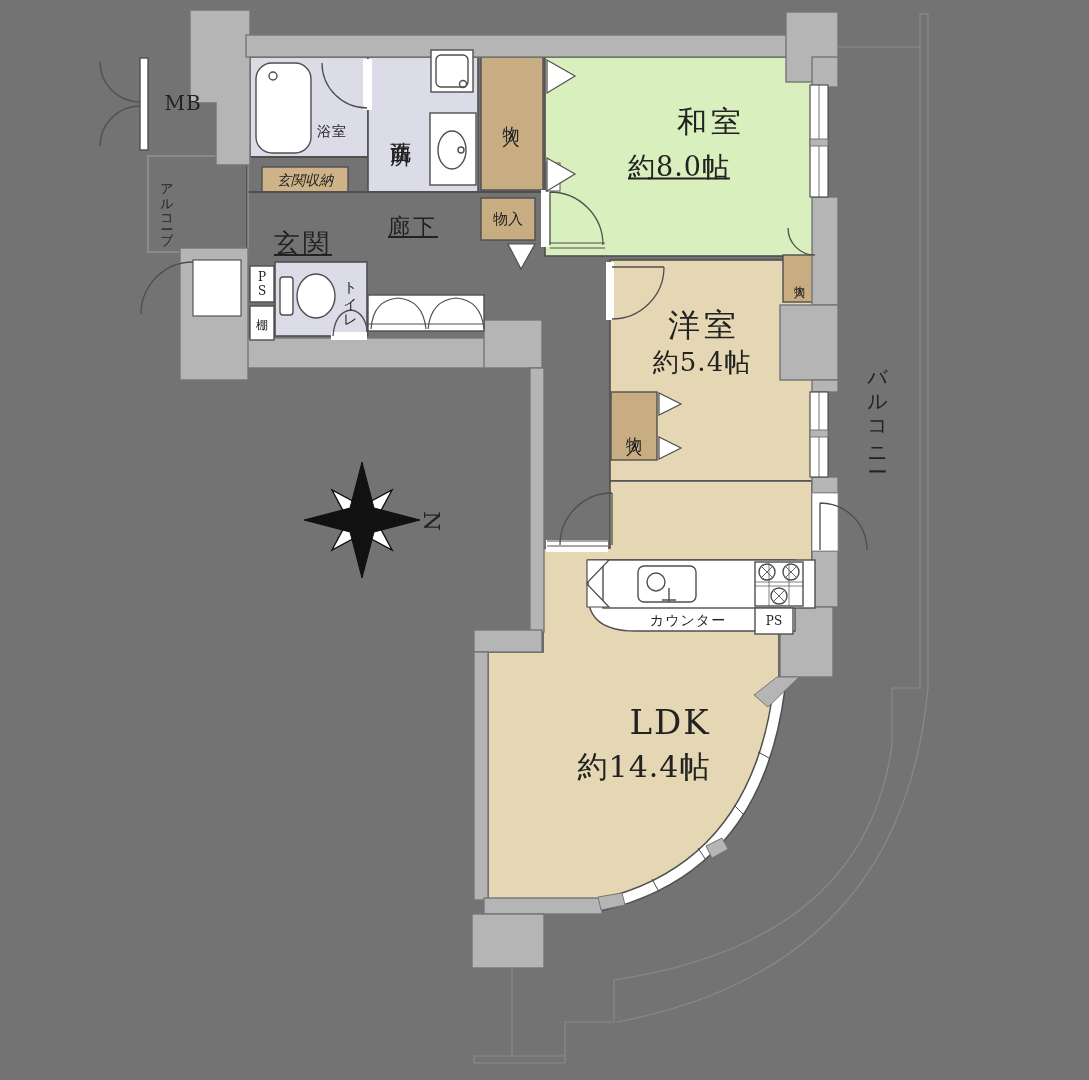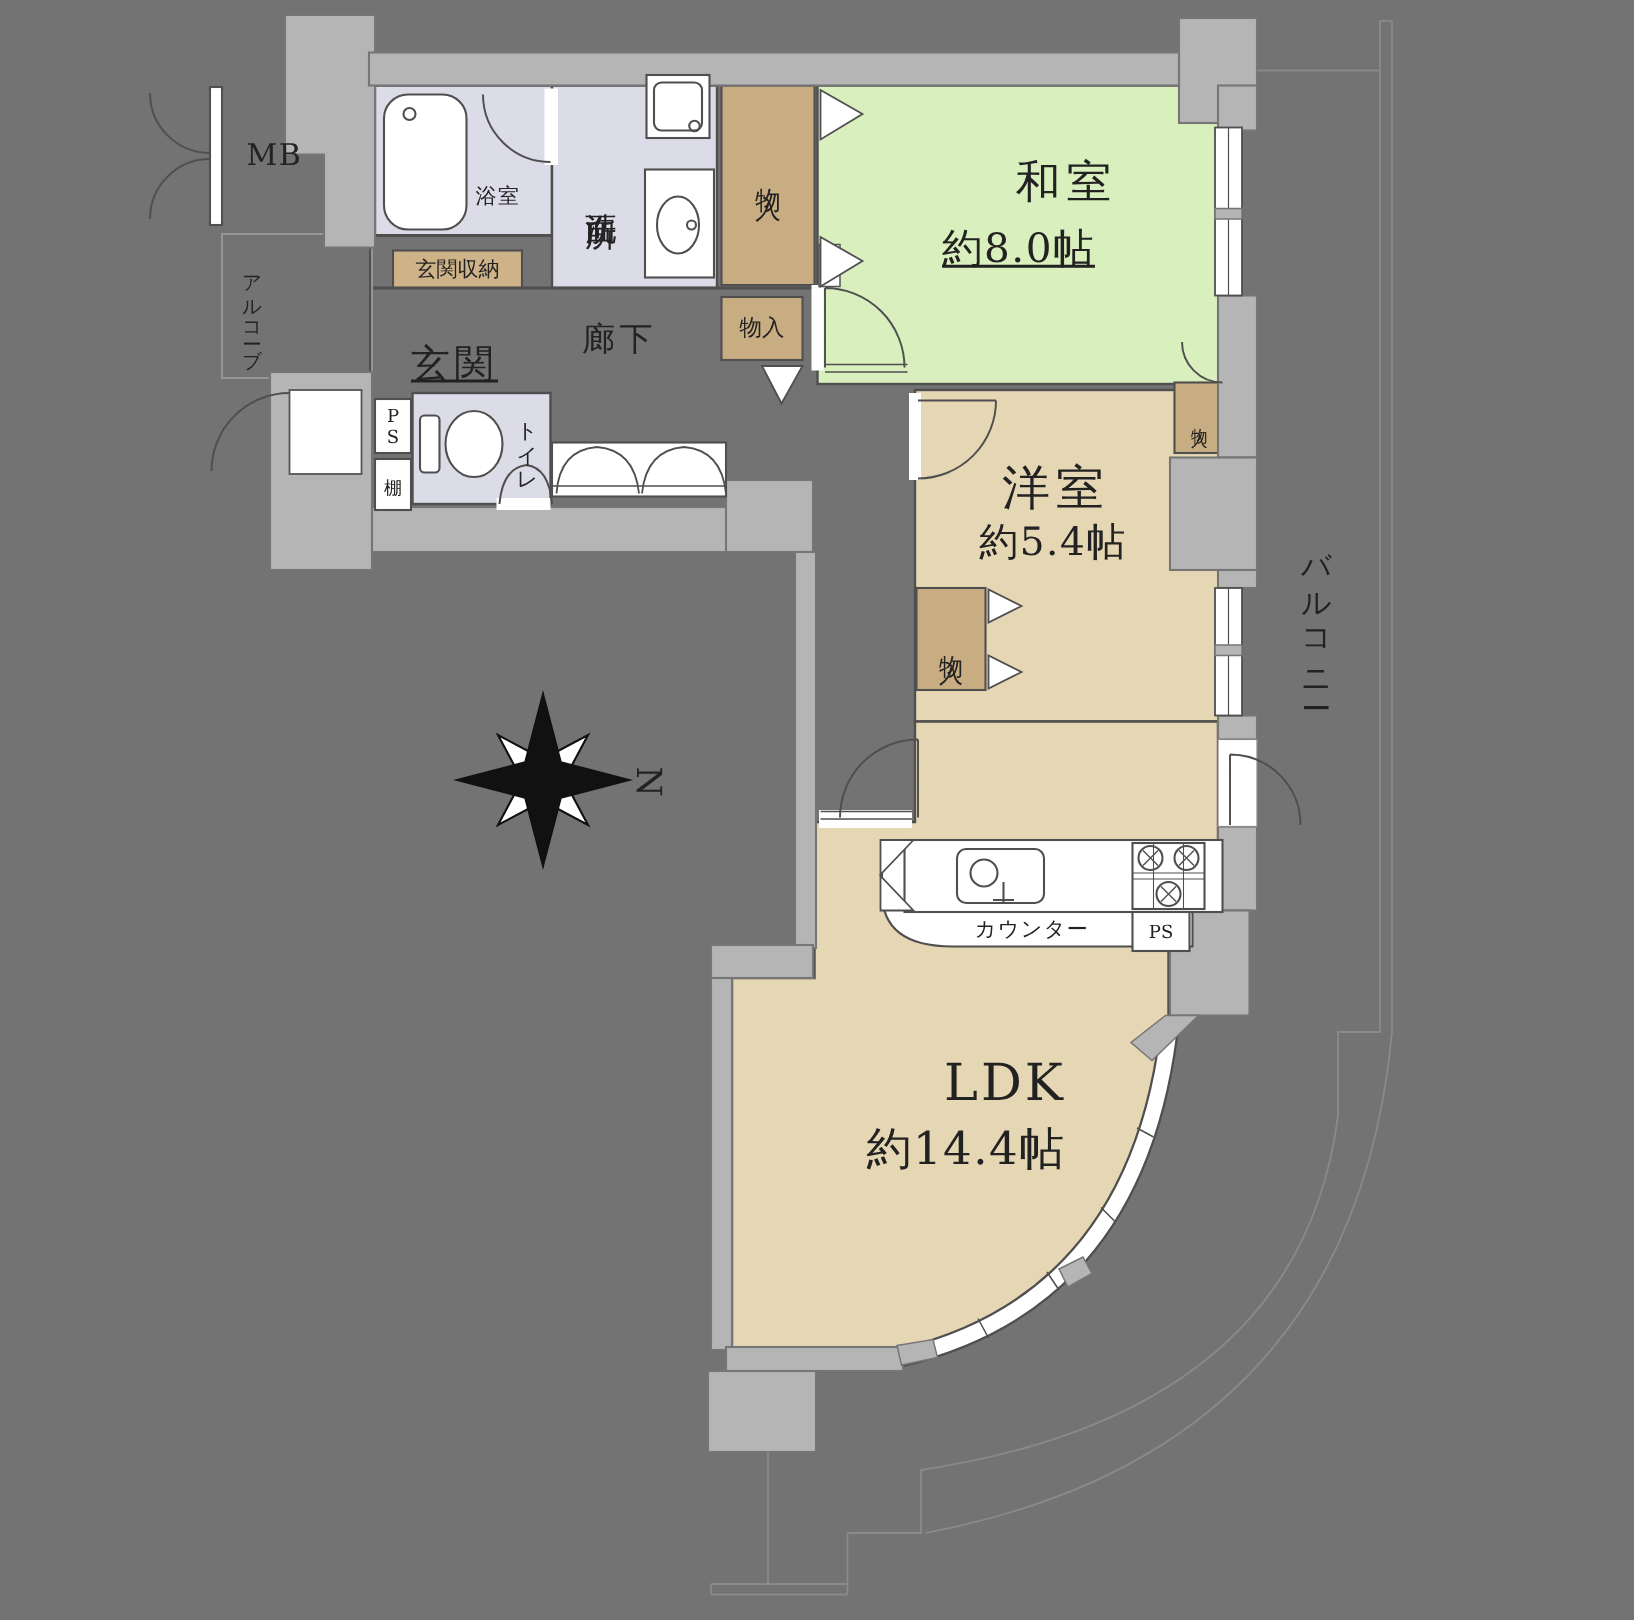--- a/index.html
+++ b/index.html
@@ -192,23 +192,23 @@
     <polygon points="362,462 374,508 420,520 374,532 362,578 350,532 304,520 350,508" fill="#111111" stroke="#111111" stroke-width="1"></polygon>
   </g>
 </svg>
 
 <div class="lbl" style="left:183px;top:103px;font-size:20px;">MB</div>
 <div class="lbl vert" style="left:167px;top:207px;font-size:13px;letter-spacing:1px;">アルコーブ</div>
 <div class="lbl" style="left:332px;top:131px;font-size:14px;">浴室</div>
 <div class="lbl vert" style="left:400px;top:128px;font-size:21px;letter-spacing:2px;">洗面所</div>
 <div class="lbl vert" style="left:511px;top:116px;font-size:17px;letter-spacing:4px;">物入</div>
 <div class="lbl" style="left:508px;top:219px;font-size:15px;letter-spacing:0;">物入</div>
-<div class="lbl" style="left:305px;top:180px;font-size:14px;letter-spacing:0;">玄関収納</div>
+<div class="lbl" style="left:305px;top:180px;font-size:14px;letter-spacing:0;font-style:italic;">玄関収納</div>
 <div class="lbl" style="left:303px;top:243px;font-size:26px;letter-spacing:3px;text-decoration:underline;">玄関</div>
-<div class="lbl" style="left:413px;top:227px;font-size:22px;letter-spacing:3px;">廊下</div>
+<div class="lbl" style="left:413px;top:227px;font-size:22px;letter-spacing:3px;text-decoration:underline;">廊下</div>
 <div class="lbl vert upright" style="left:262px;top:284px;font-size:12px;letter-spacing:0;">PS</div>
 <div class="lbl" style="left:262px;top:325px;font-size:12px;letter-spacing:0;">棚</div>
 <div class="lbl vert" style="left:351px;top:296px;font-size:14px;letter-spacing:1px;">トイレ</div>
 <div class="lbl" style="left:679px;top:122px;font-size:30px;letter-spacing:4px;margin-left:32px;">和室</div>
 <div class="lbl" style="left:679px;top:166px;font-size:27px;letter-spacing:1px;text-decoration:underline;">約8.0帖</div>
 <div class="lbl vert" style="left:799px;top:278px;font-size:11px;letter-spacing:1px;">物入</div>
 <div class="lbl" style="left:704px;top:325px;font-size:32px;letter-spacing:4px;">洋室</div>
 <div class="lbl" style="left:702px;top:362px;font-size:26px;letter-spacing:1px;">約5.4帖</div>
 <div class="lbl vert" style="left:634px;top:427px;font-size:16px;letter-spacing:3px;">物入</div>
 <div class="lbl" style="left:642px;top:722px;font-size:34px;letter-spacing:2px;margin-left:28px;">LDK</div>

